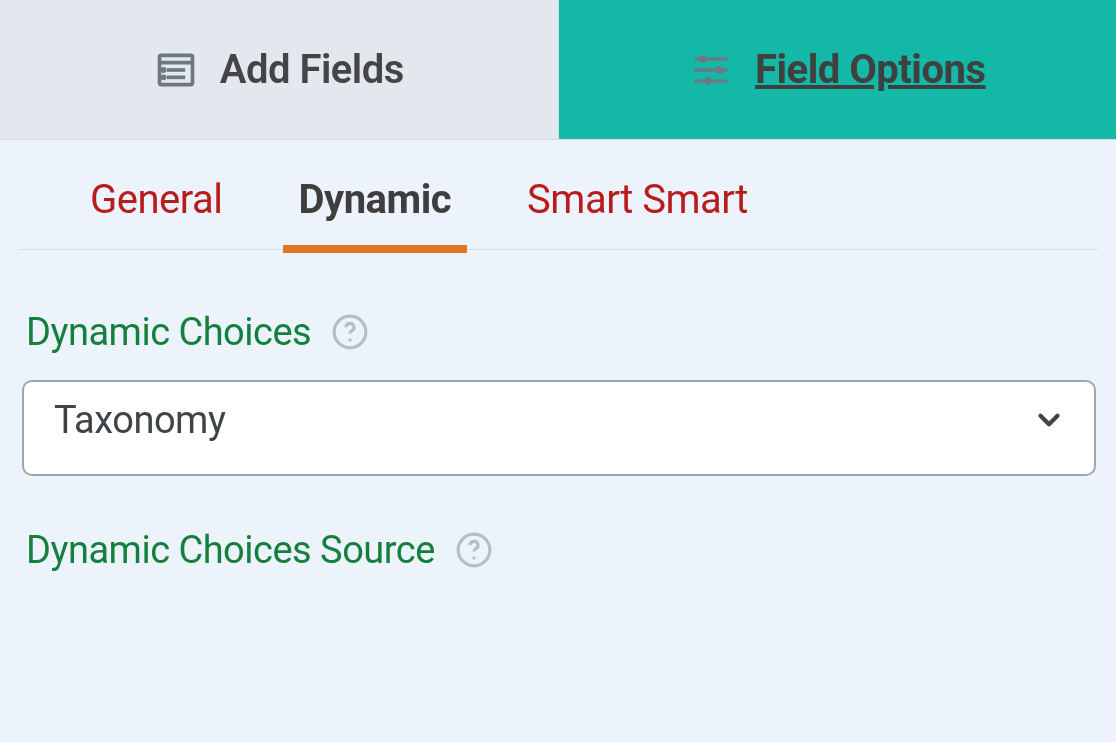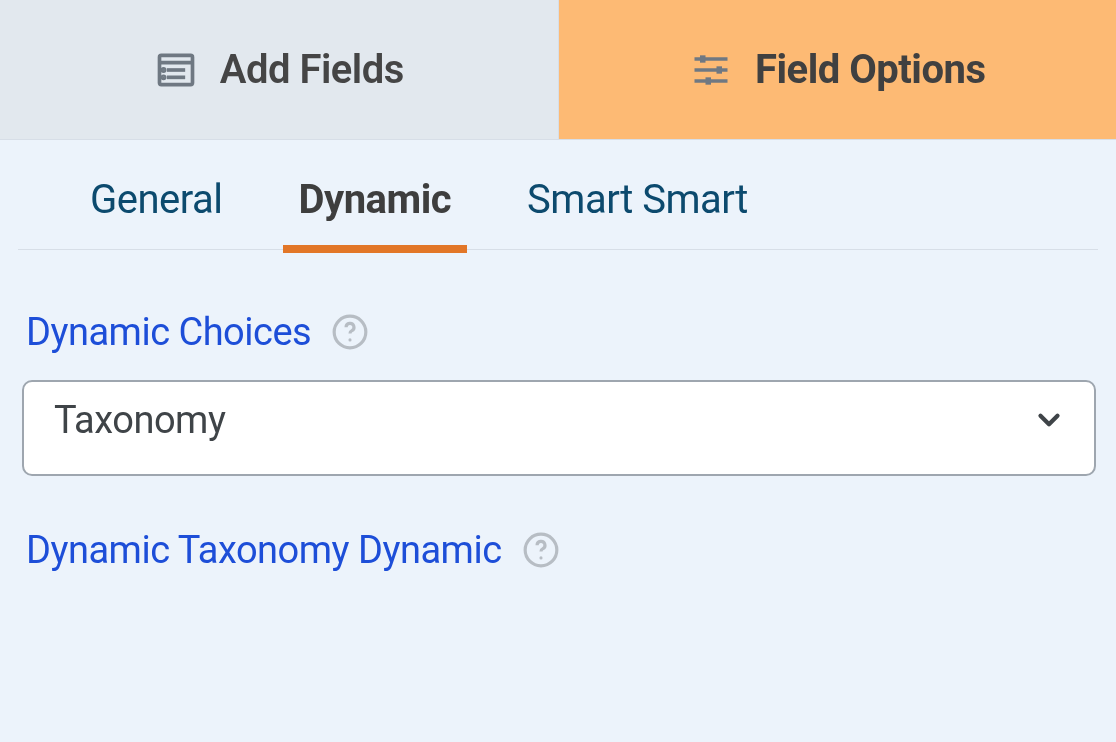--- a/index.html
+++ b/index.html
@@ -34,21 +34,22 @@
     justify-content: center;
     gap: 22px;
     cursor: pointer;
     user-select: none;
   }
   .top-tab.inactive {
     background: #e2e8ee;
     border-right: 1px solid #d7dee7;
   }
   .top-tab.active {
-    background: #fdba74;
+    background: #14b8a6;
+    text-decoration: underline;
   }
   .top-tab .label {
     font-size: 40px;
     font-weight: 600;
     color: #454545;
     letter-spacing: -0.5px;
   }
   .top-tab.active .label {
     font-weight: 700;
     color: #404040;
@@ -64,21 +65,21 @@
     display: flex;
     align-items: flex-end;
     gap: 44px;
     padding: 36px 48px 0 56px;
     border-bottom: 1px solid #d7dee7;
     margin: 0 18px 0 18px;
   }
   .sub-tab {
     padding: 0 16px 22px 16px;
     font-size: 40px;
-    color: #0c4a6e;
+    color: #b91c1c;
     cursor: pointer;
     border-bottom: 8px solid transparent;
     margin-bottom: -4px;
     letter-spacing: -0.5px;
   }
   .sub-tab.active {
     font-weight: 700;
     color: #3e3e3e;
     border-bottom: 8px solid #e27627;
   }
@@ -95,21 +96,21 @@
     margin-top: 52px;
   }
   .field-label-row {
     display: flex;
     align-items: center;
     gap: 20px;
     padding-left: 4px;
   }
   .field-label-row .label {
     font-size: 38px;
-    color: #1d4ed8;
+    color: #15803d;
     letter-spacing: -0.5px;
   }
   .field-label-row .help {
     display: inline-flex;
     align-items: center;
     justify-content: center;
     color: #b7bdc4;
   }
   .select {
     margin-top: 26px;
@@ -193,21 +194,21 @@
         <span class="chevron">
           <svg width="34" height="34" viewBox="0 0 24 24" fill="none" stroke="currentColor" stroke-width="3" stroke-linecap="round" stroke-linejoin="round">
             <polyline points="6 9 12 15 18 9"></polyline>
           </svg>
         </span>
       </div>
     </div>
 
     <div class="field-group">
       <div class="field-label-row">
-        <span class="label">Dynamic Taxonomy Dynamic</span>
+        <span class="label">Dynamic Choices Source</span>
         <span class="help">
           <svg width="38" height="38" viewBox="0 0 24 24" fill="none" stroke="currentColor" stroke-width="2">
             <circle cx="12" cy="12" r="10"></circle>
             <path d="M9.5 9a2.5 2.5 0 1 1 3.5 2.3c-.9.4-1 .9-1 1.7"></path>
             <circle cx="12" cy="17" r="1" fill="currentColor" stroke="none"></circle>
           </svg>
         </span>
       </div>
     </div>
 

